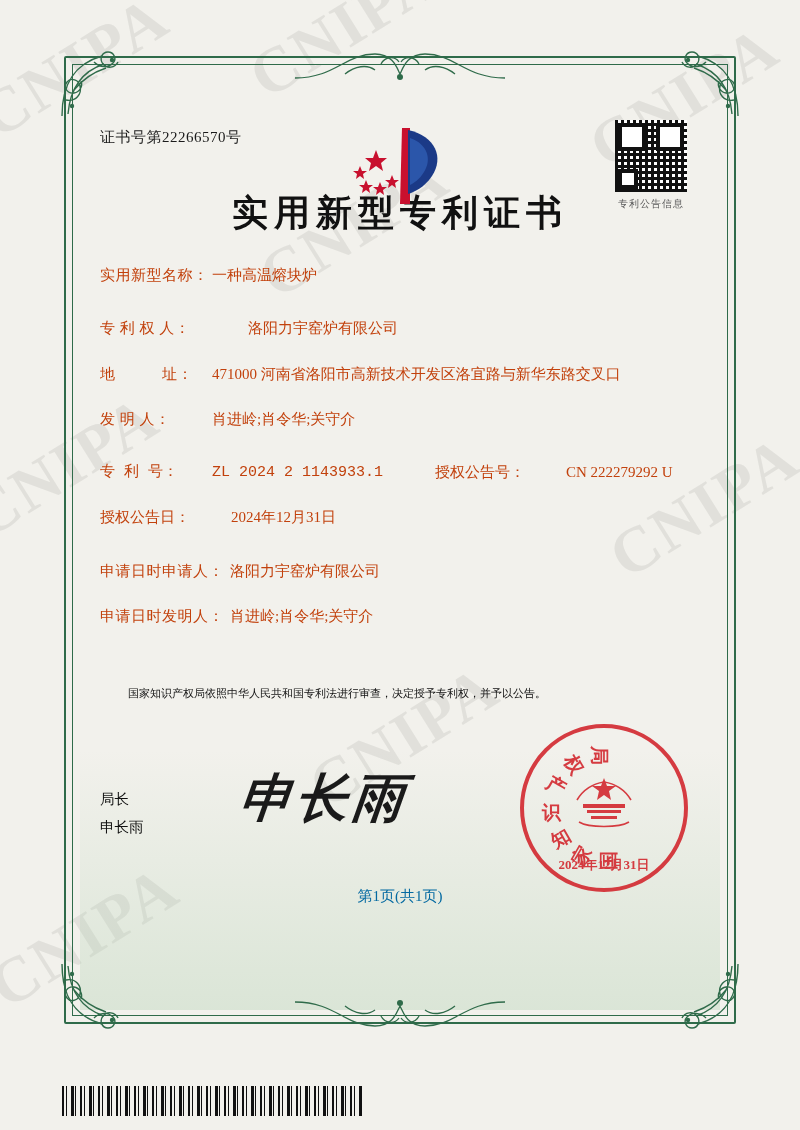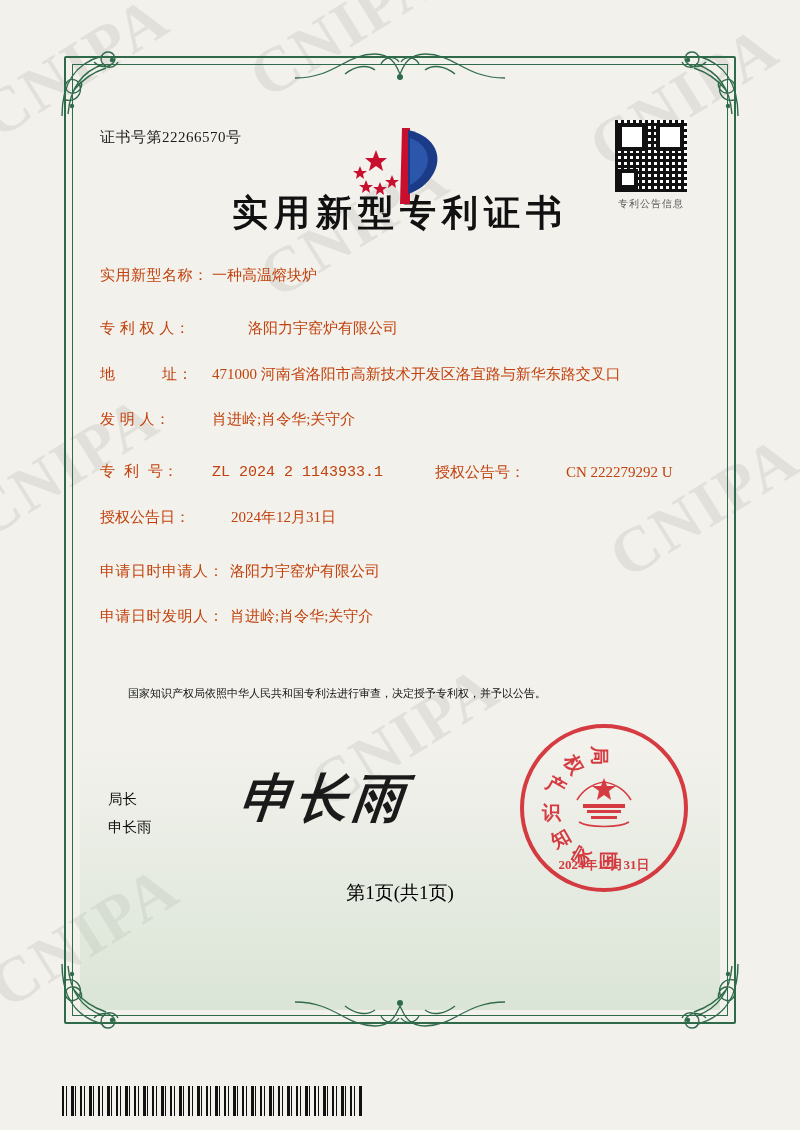--- a/index.html
+++ b/index.html
@@ -215,21 +215,21 @@
   .statement p { margin: 0; }
   .statement p.indent { text-indent: 28px; }
 
   .signature-block {
     margin-top: 38px;
     position: relative;
     height: 150px;
   }
   .director {
     position: absolute;
-    left: 8px;
+    left: 0;
     top: 44px;
     font-size: 14.5px;
     line-height: 1.9;
     color: #111;
   }
   .sign-script {
     position: absolute;
     left: 140px;
     top: 22px;
     font-family: "Liberation Serif", serif;
@@ -283,22 +283,22 @@
     font-size: 13px;
     font-weight: 700;
     white-space: nowrap;
   }
 
   .page-no {
     position: absolute;
     left: 0; right: 0;
     bottom: -14px;
     text-align: center;
-    font-size: 19px;
-    color: #000000;
+    font-size: 15px;
+    color: #0369a1;
   }
 
   
   .barcode {
     position: absolute;
     left: 62px;
     bottom: 14px;
     width: 300px;
     height: 30px;
     z-index: 4;

